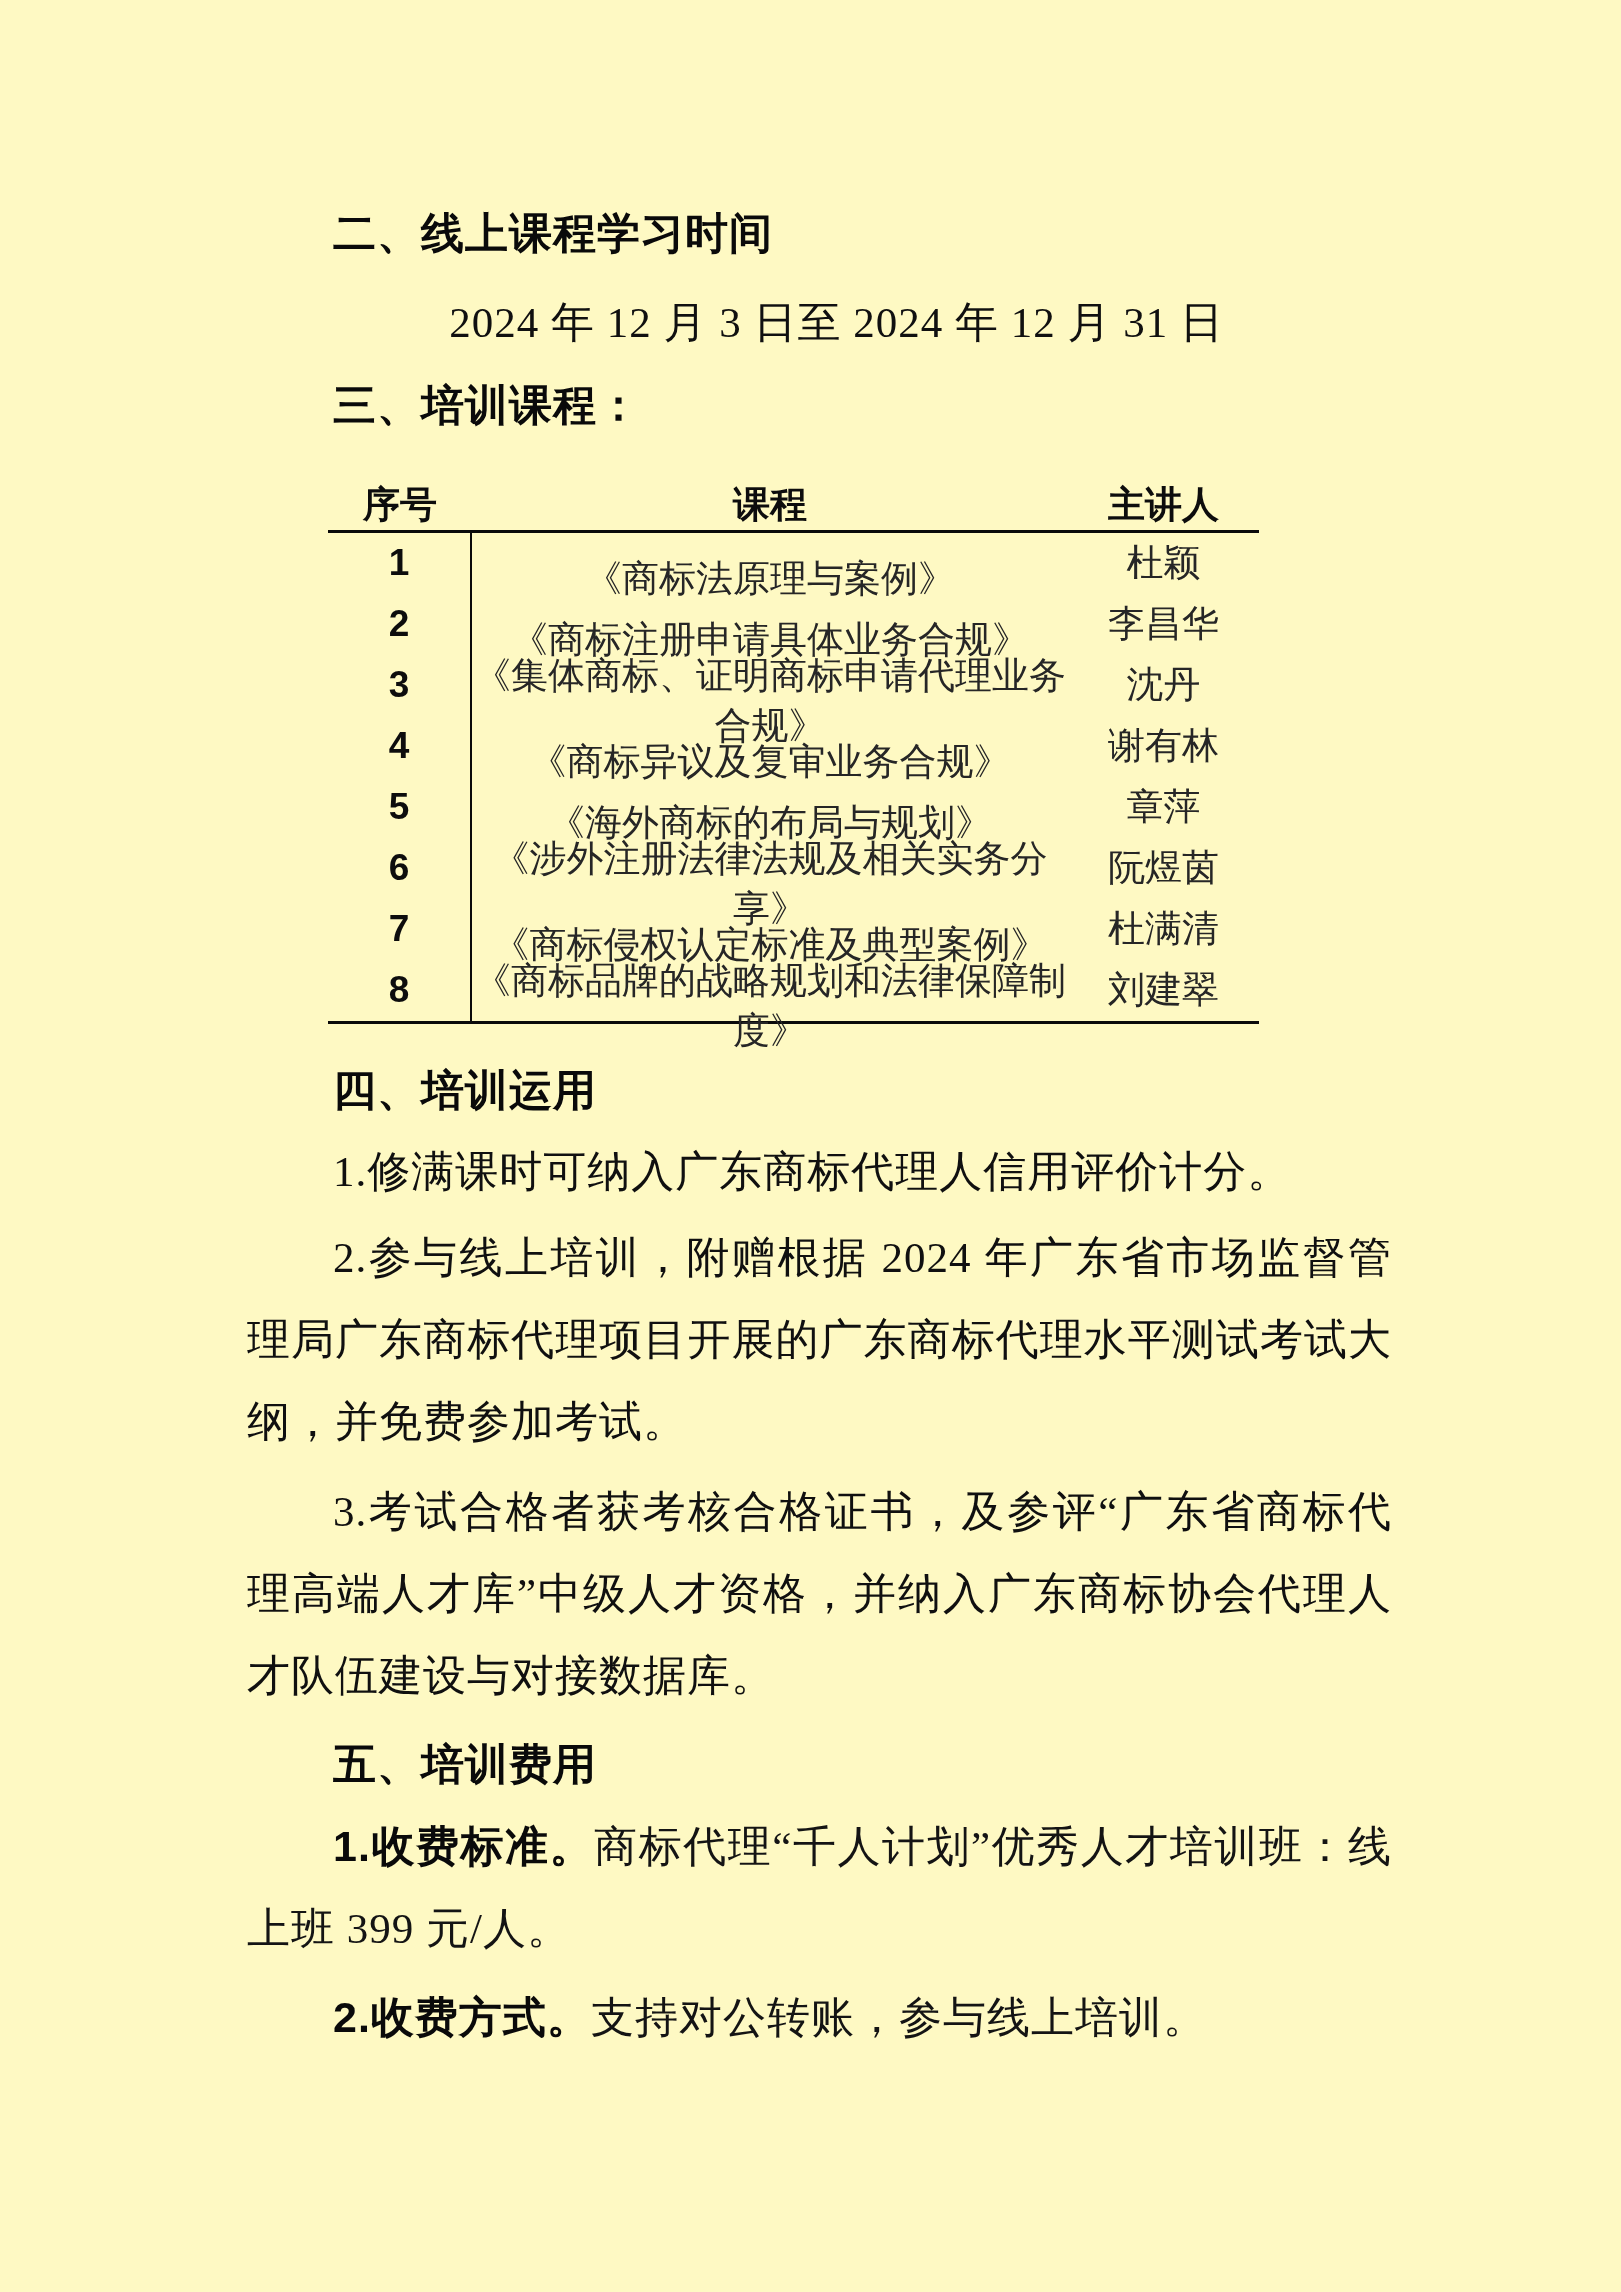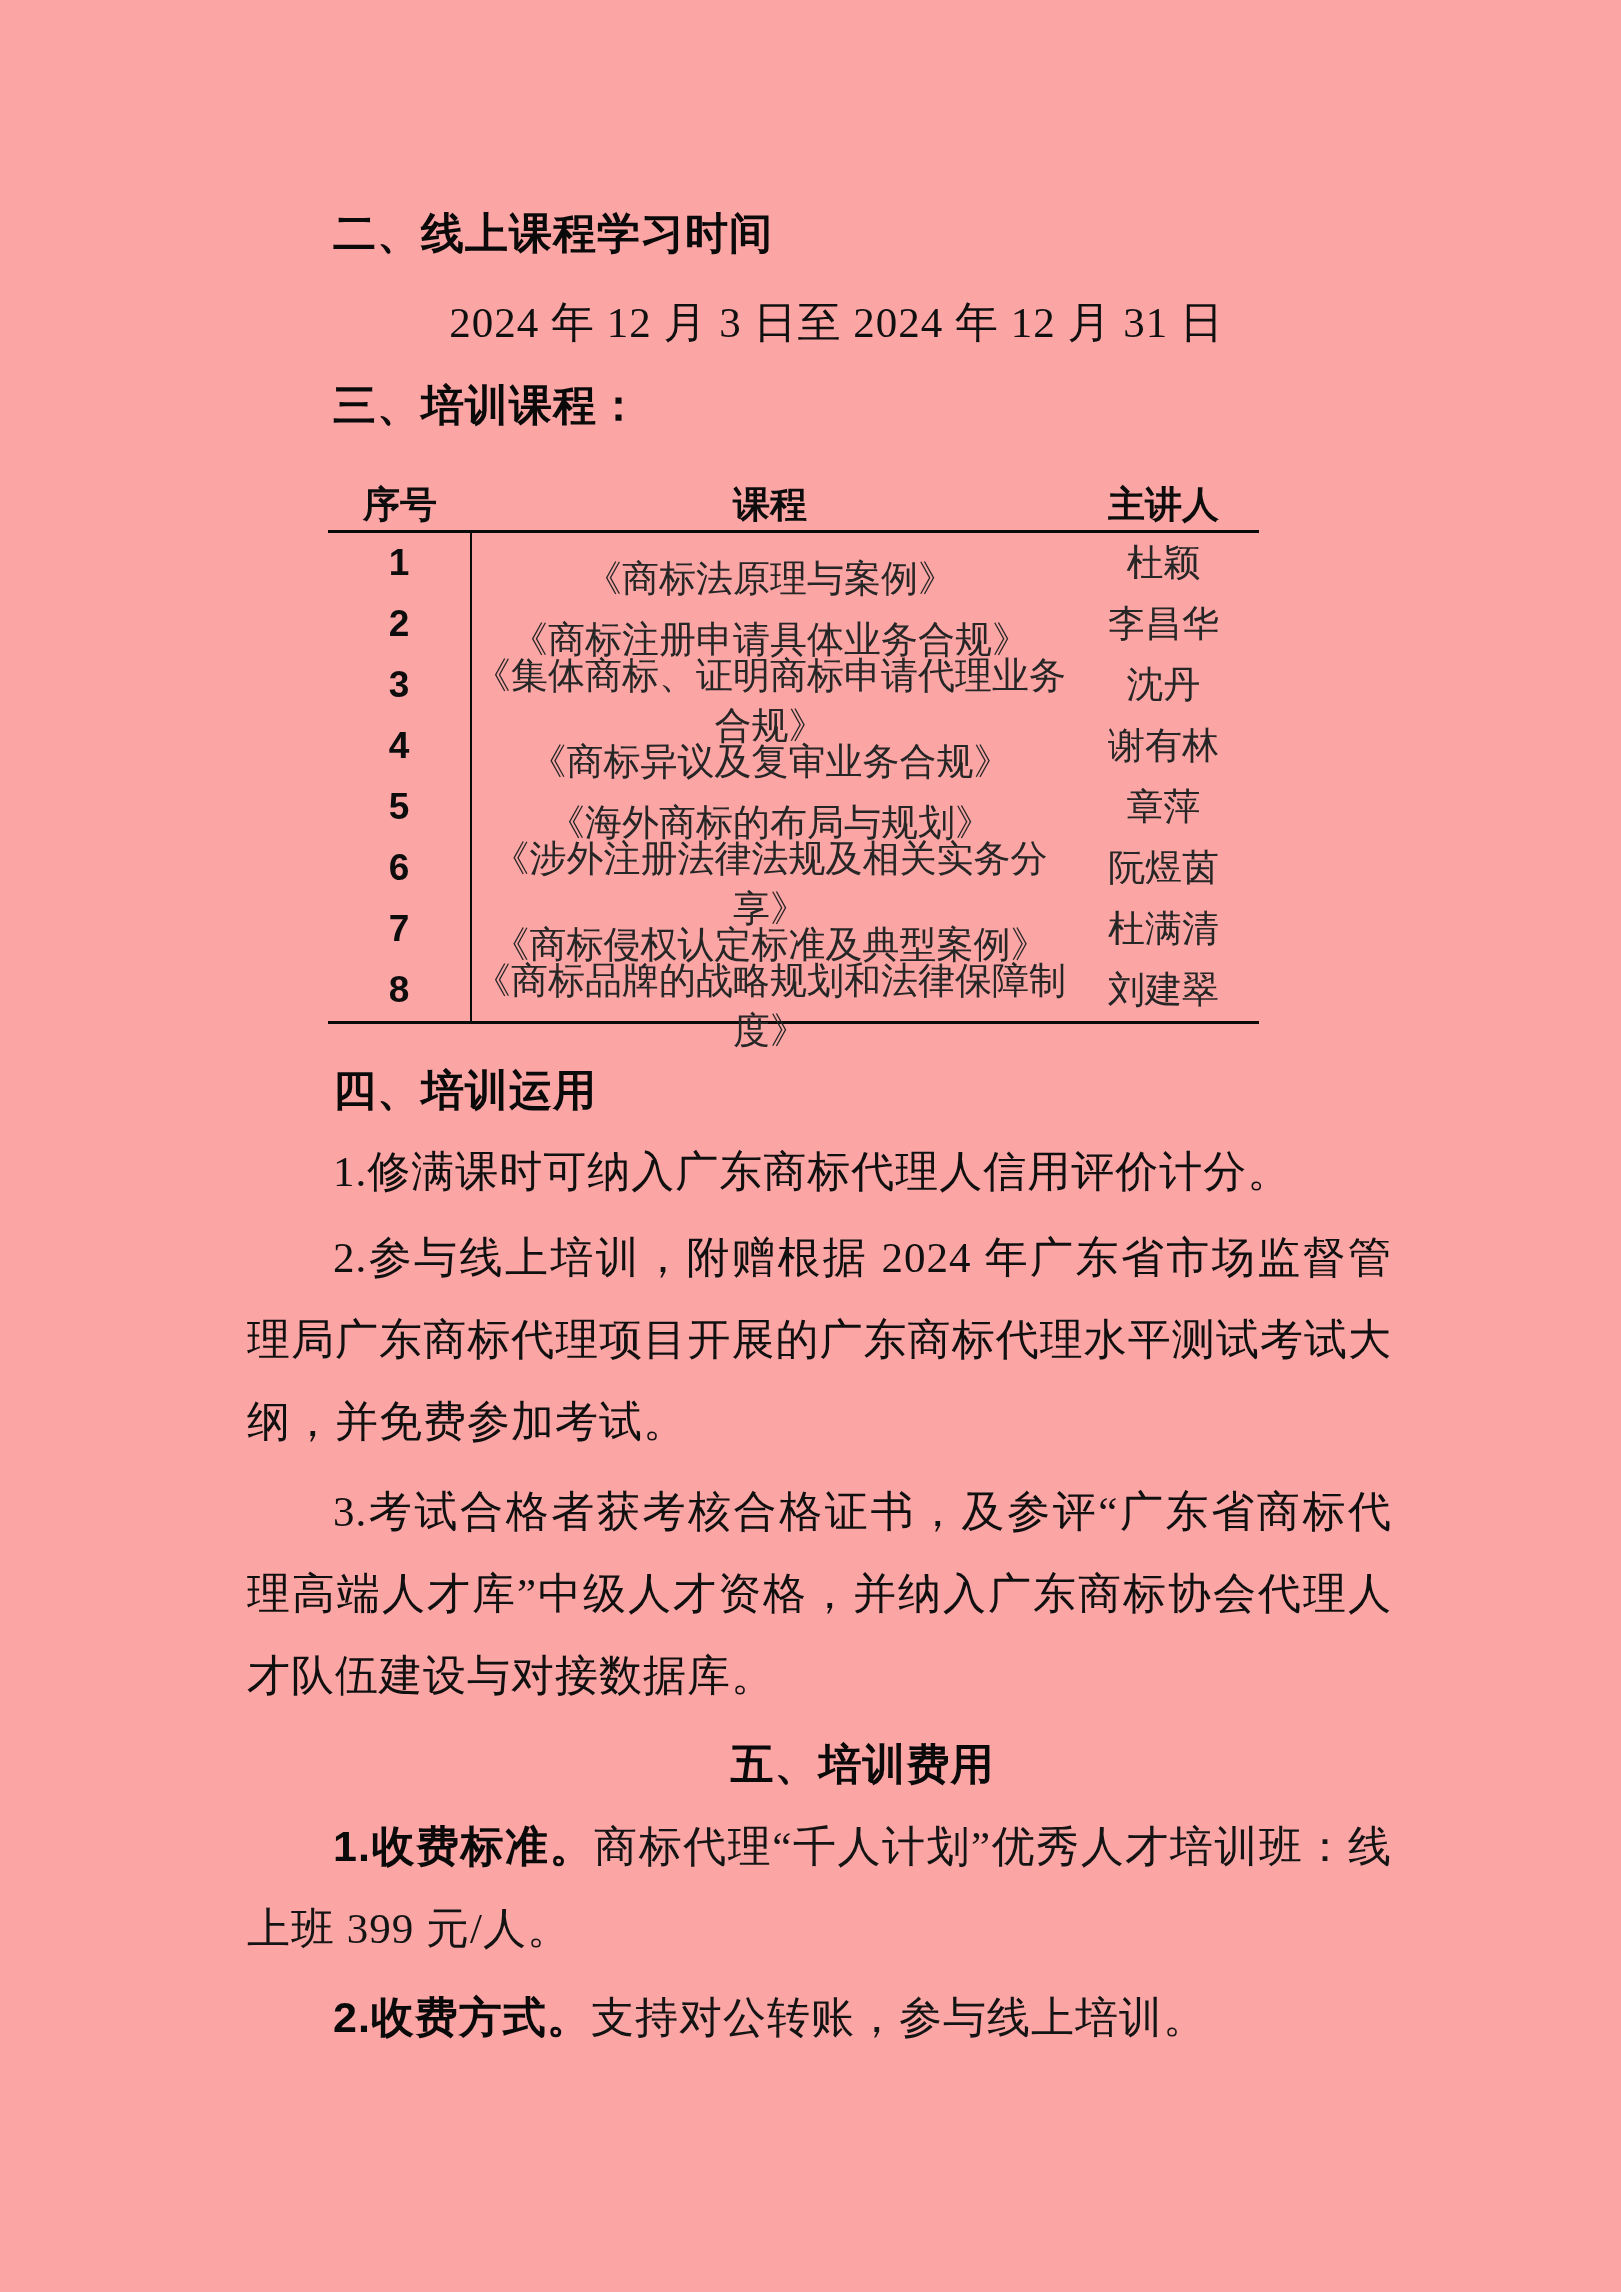--- a/index.html
+++ b/index.html
@@ -1,20 +1,20 @@
 <!DOCTYPE html>
 <html><head>
 <meta charset="utf-8">
 <style>
   html,body{margin:0;padding:0;background:#888;}
   .page{
     position:relative;
     width:1621px;height:2293px;
     margin:0 auto;
-    background:#fca5a5;
+    background:#fef9c3;
     overflow:hidden;
     color:#0e0e0e;
     box-sizing:border-box;
     padding:192px 229px 0 247px;
   }
   
   .h-bold{
     font-family:"Liberation Sans",sans-serif;
     font-weight:bold;
     font-size:43px;
@@ -32,21 +32,21 @@
     color:#101010;
   }
   .date-line{ text-indent:0.8em; white-space:nowrap;text-align:center; }
   .para{
     text-align:justify;
     text-justify:inter-character;
     text-indent:2em;
   }
   .m8{margin-top:7.8px;}
   .m4{margin-top:3.9px;}
-  .m6{margin-top:5.9px;text-align:center;}
+  .m6{margin-top:5.9px;}
   
   .course-table{
     margin-left:81px;
     margin-top:29px;
     width:931px;
     font-family:"Liberation Sans",sans-serif;
     font-size:37px;
     color:#161616;
   }
   .ct-header{

